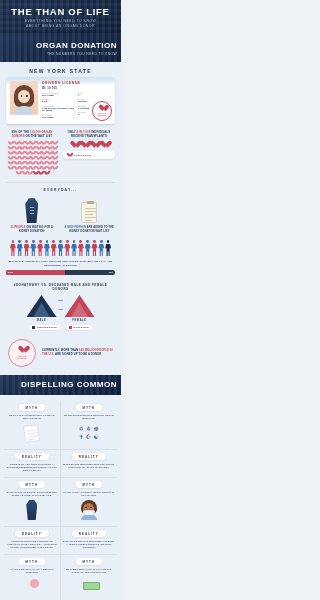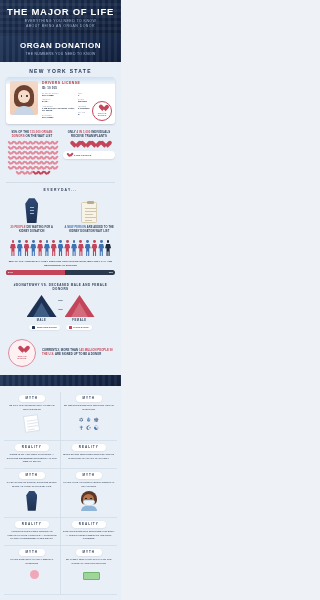--- a/index.html
+++ b/index.html
@@ -55,21 +55,21 @@
   
   .banner {
     position: relative;
     width: 121px;
     background:
       repeating-linear-gradient(90deg, rgba(255,255,255,.05) 0 3px, rgba(0,0,0,.06) 3px 6px),
       linear-gradient(160deg,#22375a 0%, #17294a 60%, #111f3b 100%);
     padding: 5px 4px 6px;
     display: flex;
     flex-direction: column;
-    align-items: center;
+    align-items: flex-end;
   }
   .banner-title {
     color: #ffffff;
     font-size: 8px;
     font-weight: bold;
     letter-spacing: 0.5px;
     line-height: 1.15;
     text-align: center;
     text-transform: uppercase;
   }
@@ -487,21 +487,21 @@
     position: absolute; width: 17px; height: 8px;
     background: #9fd49a; border: .6px solid #6fb56a; border-radius: 1px;
   }
 </style>
 </head>
 <body>
 
 <div class="page">
 
   <div class="hero">
-    <div class="hero-title">THE MAJOR OF LIFE</div>
+    <div class="hero-title">THE THAN OF LIFE</div>
     <div class="hero-sub">
       <div>EVERYTHING YOU NEED TO KNOW</div>
       <div>ABOUT BEING AN ORGAN DONOR</div>
     </div>
   </div>
 
   <div class="banner">
     <div class="banner-title">ORGAN DONATION</div>
     <div class="banner-sub">THE NUMBERS YOU NEED TO KNOW</div>
   </div>
@@ -794,20 +794,21 @@
           <div>DONOR</div>
         </div>
       </div>
       <div class="donor-cap">
         <span>CURRENTLY, MORE THAN </span><em>145 MILLION PEOPLE IN THE U.S.</em><span> ARE SIGNED UP TO BE A DONOR</span>
       </div>
     </div>
   </div>
 
   <div class="banner">
+    <div class="banner-title">DISPELLING COMMON</div>
   </div>
 
   <div class="myths-body">
     <div class="myth-grid" id="myth-grid">
         <div class="myth-cell">
           <div class="tag">MYTH</div>
           <div class="myth-txt">I'M TOO OLD OR UNHEALTHY TO BE AN ORGAN DONOR</div>
           <div class="myth-art">
             <div class="paper">
               <div class="l" style="top: 4px; width: 11px;"></div>

